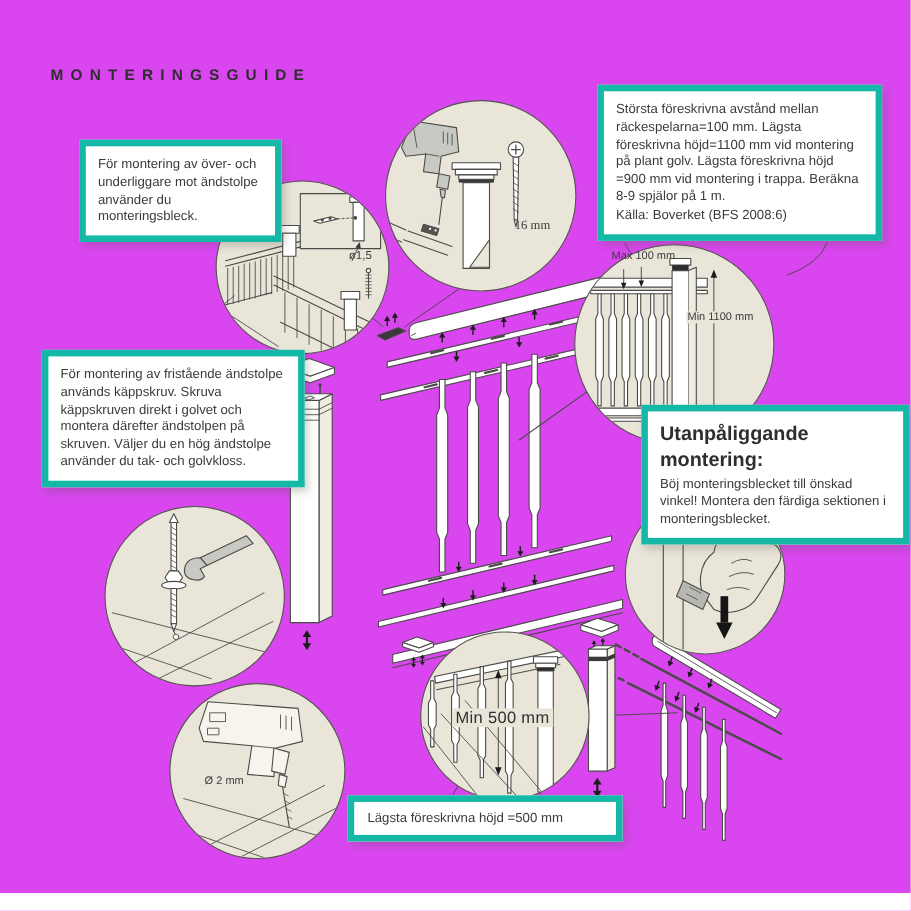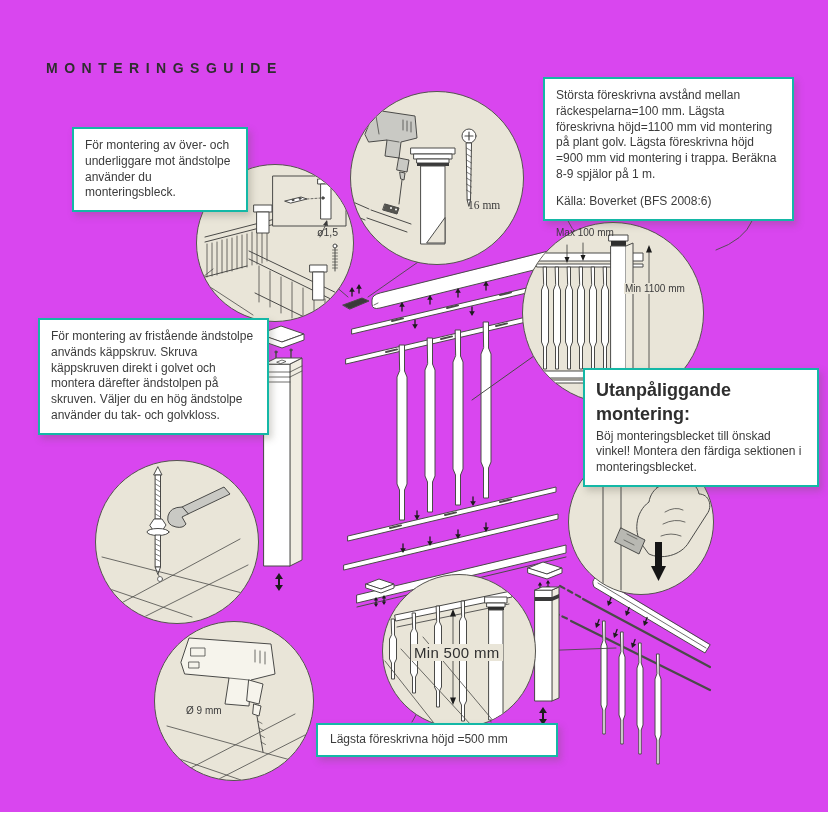--- a/index.html
+++ b/index.html
@@ -1,24 +1,24 @@
 <!DOCTYPE html>
 <html><head>
 <meta charset="utf-8">
 <style>
   html,body{margin:0;padding:0;background:#ffffff;}
   #stage{position:relative;width:828px;height:812px;background:#d946ef;overflow:hidden;
          font-family:"Liberation Sans", sans-serif;color:#3b3b3b;}
   #title{position:absolute;left:46px;top:60px;font-size:14px;font-weight:600;
          letter-spacing:6.5px;color:#2e2e2e;}
-  .box{position:absolute;background:#ffffff;border:2px solid #14b8a6;
+  .box{position:absolute;background:#ffffff;border:6px solid #14b8a6;
        box-shadow:3px 4px 7px rgba(95,90,75,.28);padding:9px 11px;
        font-size:12px;line-height:1.32;color:#3b3b3b;z-index:4;}
   .box .hd{font-weight:700;font-size:18px;margin-bottom:2px;color:#2e2e2e;}
-  .box .src{margin-top:11px;}
+  .box .src{margin-top:1px;}
   #box1{left:72px;top:127px;width:150px;}
   #box2{left:543px;top:77px;width:225px;}
   #box3{left:38px;top:318px;width:205px;}
   #box4{left:583px;top:368px;width:210px;}
   #box5{left:316px;top:723px;width:214px;padding:7px 12px;}
   .circle{position:absolute;border-radius:50%;background:#e9e5d8;border:1px solid #55544f;
           overflow:hidden;z-index:2;}
   .circle svg{position:absolute;left:0;top:0;}
   #c1{left:196px;top:164px;width:156px;height:156px;}
   #c2{left:350px;top:91px;width:172px;height:172px;}
@@ -379,21 +379,21 @@
         <path d="M70,34 l-3,7.5 h6 Z M70,130 l-3,-7.5 h6 Z" fill="#1c1c1c" stroke="none"></path>
       </g>
     </svg>
   </div>
 
   <div class="lbl" id="lbl-o15">ø1,5</div>
   <div class="lbl" id="lbl-16">16 mm</div>
   <div class="lbl" id="lbl-max100">Max 100 mm</div>
   <div class="lbl" id="lbl-min1100">Min 1100 mm</div>
   <div class="lbl" id="lbl-min900">Min 500 mm</div>
-  <div class="lbl" id="lbl-o6">Ø 9 mm</div>
+  <div class="lbl" id="lbl-o6">Ø 2 mm</div>
 
   <div class="box" id="box1">
     <div>För montering av över- och underliggare mot ändstolpe använder du monteringsbleck.</div>
   </div>
   <div class="box" id="box2">
     <div>Största föreskrivna avstånd mellan räckespelarna=100 mm. Lägsta föreskrivna höjd=1100 mm vid montering på plant golv. Lägsta föreskrivna höjd =900 mm vid montering i trappa. Beräkna 8-9 spjälor på 1 m.</div>
     <div class="src">Källa: Boverket (BFS 2008:6)</div>
   </div>
   <div class="box" id="box3">
     <div>För montering av fristående ändstolpe används käppskruv. Skruva käppskruven direkt i golvet och montera därefter ändstolpen på skruven. Väljer du en hög ändstolpe använder du tak- och golvkloss.</div>

